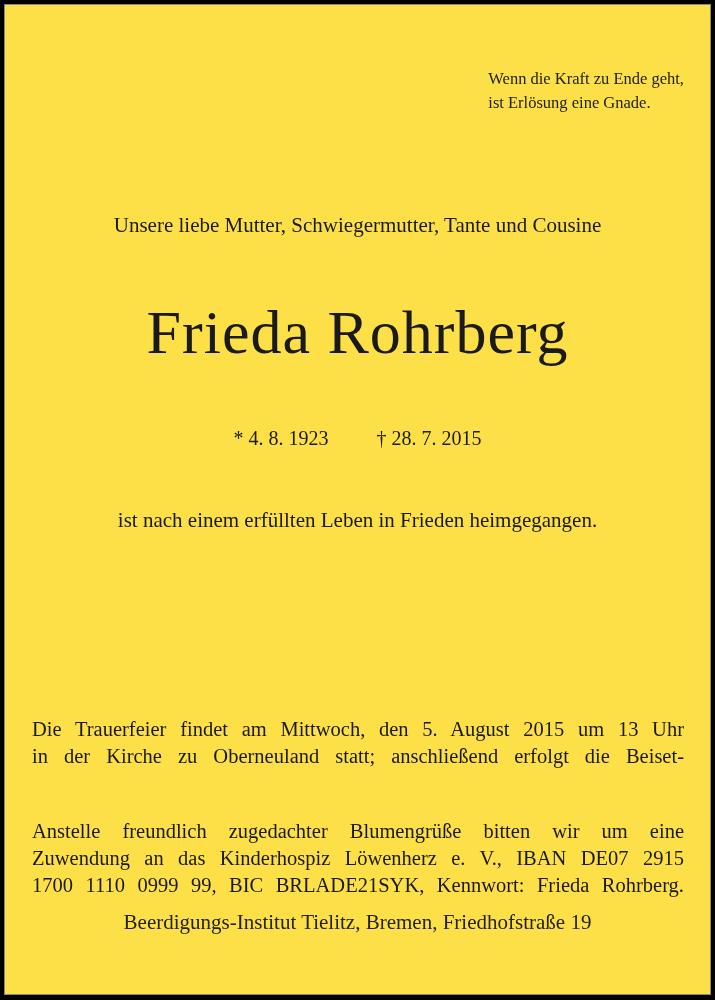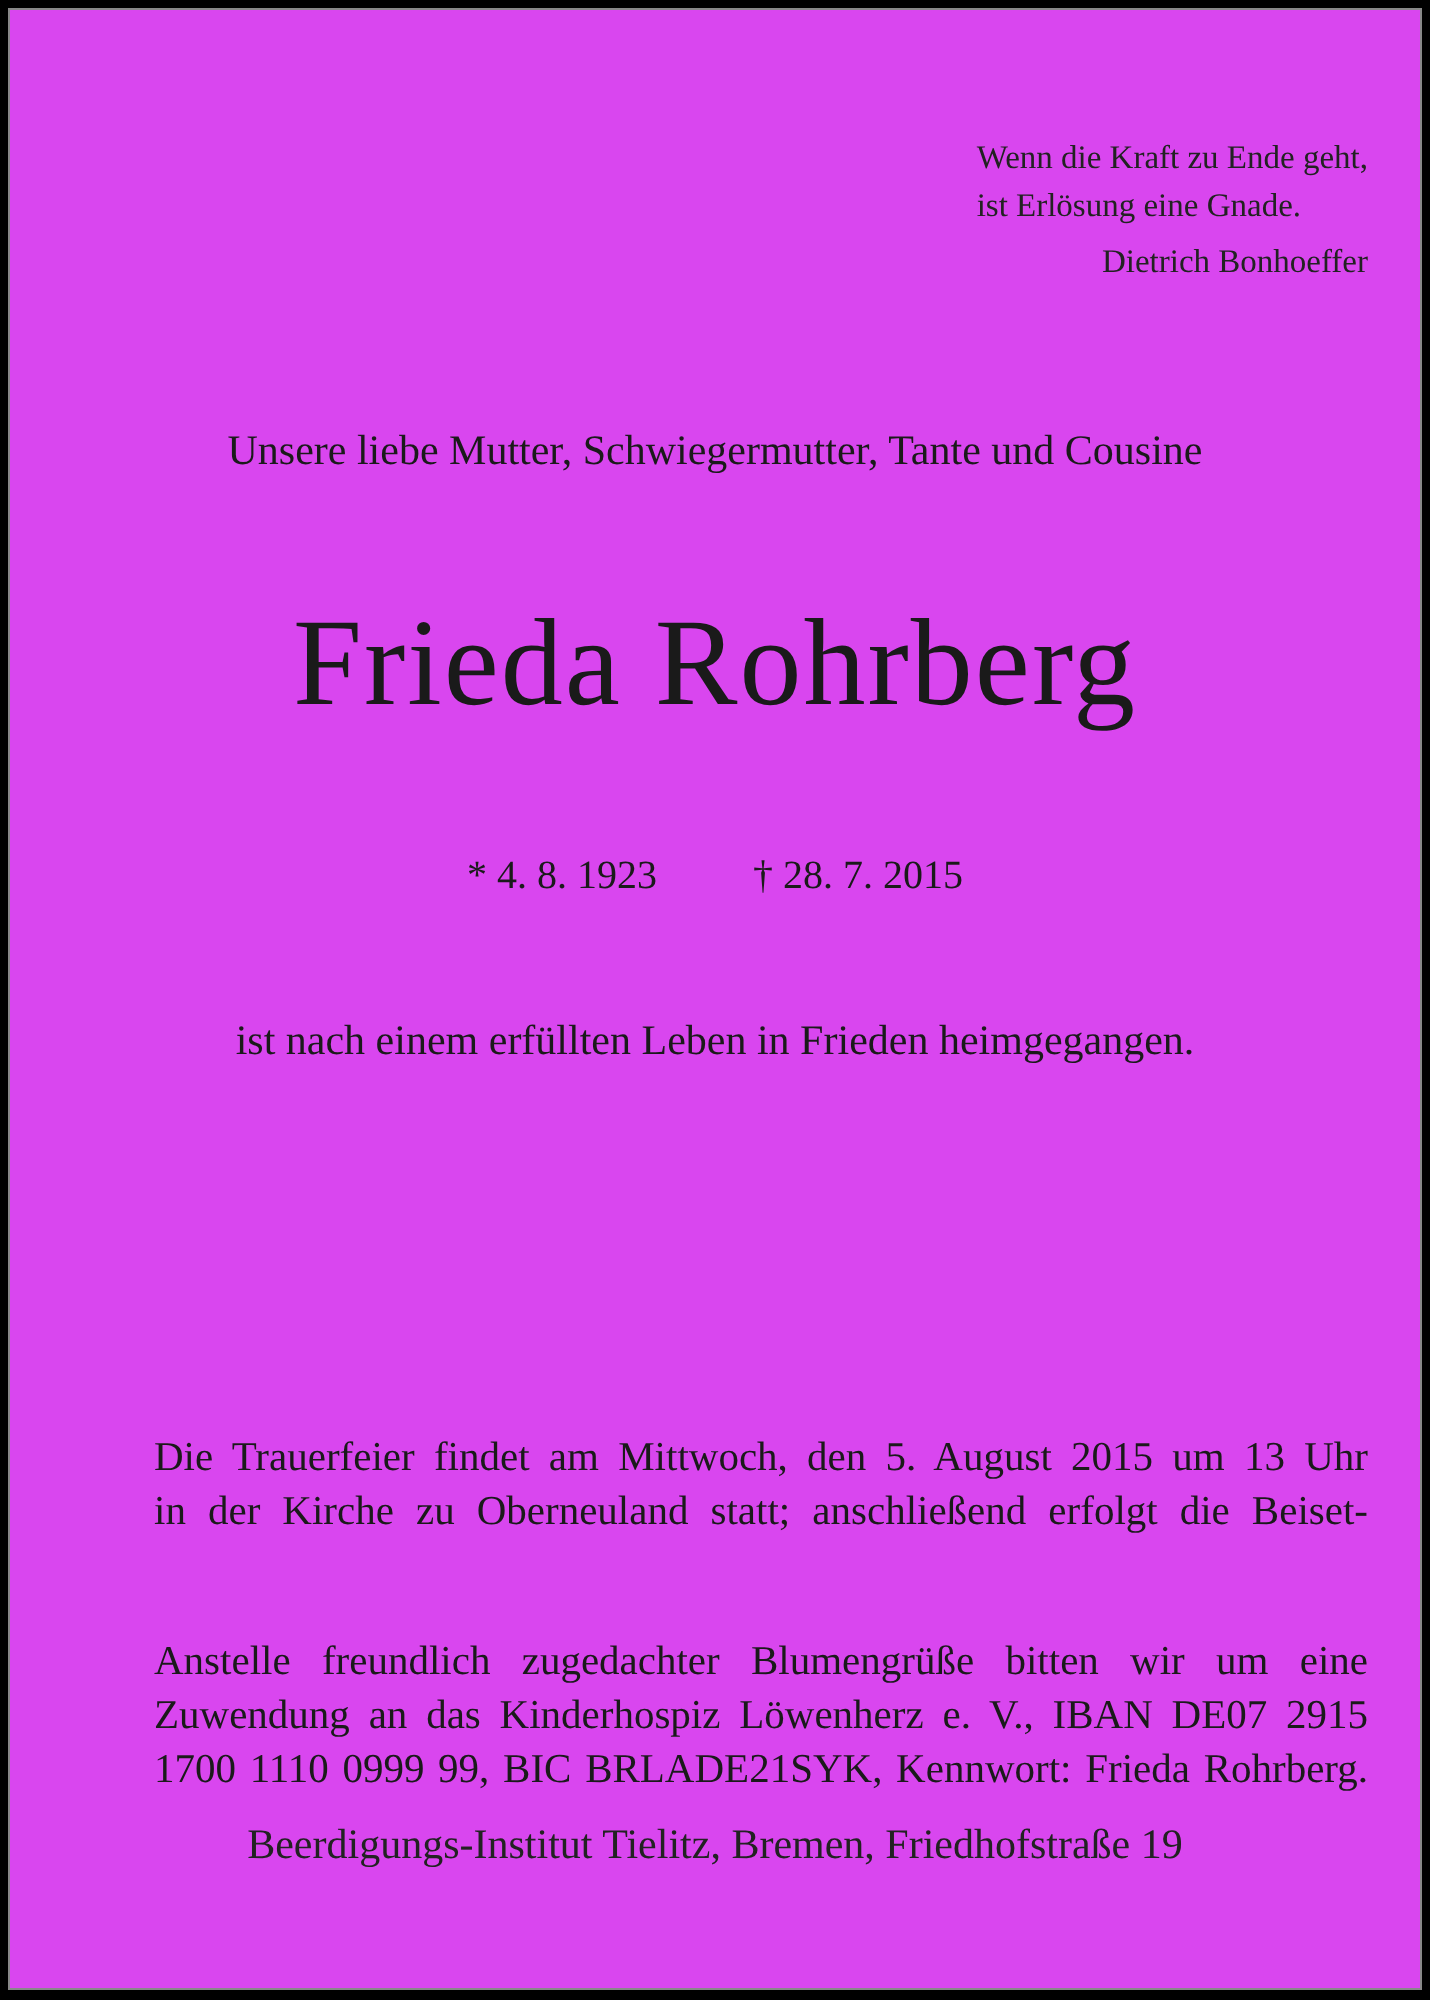--- a/index.html
+++ b/index.html
@@ -1,50 +1,49 @@
 <!DOCTYPE html>
 <html><head>
   <meta charset="utf-8">
   <style>
     html, body { margin: 0; padding: 0; background: #000; }
     body { width: 715px; height: 1000px; position: relative; overflow: hidden; }
     .frame {
       position: absolute; left: 4px; top: 4px; width: 707px; height: 991px;
-      background: #d946ef; border: 1px solid #888; box-sizing: border-box;
+      background: #fde047; border: 1px solid #888; box-sizing: border-box;
       font-family: "DejaVu Serif", "Liberation Serif", serif; color: #1a1a1a;
     }
     .abs { position: absolute; }
     .quote { right: 26px; top: 62px; text-align: right; font-family: "Liberation Serif", serif; font-size: 16.5px; line-height: 24px; color: #222; }
     .quote .line { display: block; text-align: left; }
     .quote .author { display: block; text-align: right; margin-top: 4px; }
     .intro { left: 0; right: 0; top: 208px; text-align: center; font-family: "Liberation Serif", serif; font-size: 21px; color: #1a1a1a; }
     .name { left: 0; right: 0; top: 292px; text-align: center; font-family: "Liberation Serif", serif; font-size: 62px; color: #1a1a1a; letter-spacing: 1px; }
     .maiden { left: 0; right: 0; top: 381px; text-align: center; font-family: "Liberation Serif", serif; font-size: 19px; }
     .maiden .nm { letter-spacing: 3px; }
     .dates { left: 0; right: 0; top: 409px; text-align: center; font-family: "Liberation Serif", serif; font-size: 20px; margin-top: 13px; }
     .dates .gap { display: inline-block; width: 48px; }
     .passed { left: 0; right: 0; top: 503px; text-align: center; font-family: "Liberation Serif", serif; font-size: 21px; }
     .family { left: 0; right: 0; top: 592px; text-align: center; font-family: "Liberation Serif", serif; font-size: 21px; line-height: 28px; }
     .family b { font-weight: bold; }
     .para { left: 27px; right: 26px; font-family: "Liberation Serif", serif; font-size: 20.5px; line-height: 27px; text-align: justify; color: #1a1a1a; }
-    .para span.l { display: block; text-align-last: justify; margin-left: 45px; }
+    .para span.l { display: block; text-align-last: justify; }
     .para span.last { display: block; text-align-last: left; }
     .p1 { top: 711px; }
     .p2 { top: 813px; }
     .footer { left: 0; right: 0; top: 905px; text-align: center; font-family: "Liberation Serif", serif; font-size: 21px; color: #222; }
   </style>
 </head>
 <body>
 
 <div class="frame">
 
   <div class="abs quote">
     <span class="line">Wenn die Kraft zu Ende geht,</span>
     <span class="line">ist Erlösung eine Gnade.</span>
-    <span class="author">Dietrich Bonhoeffer</span>
   </div>
 
   <div class="abs intro">Unsere liebe Mutter, Schwiegermutter, Tante und Cousine</div>
 
   <div class="abs name">Frieda Rohrberg</div>
 
 
   <div class="abs dates">
     <span>* 4. 8. 1923</span><span class="gap"></span><span>† 28. 7. 2015</span>
   </div>

